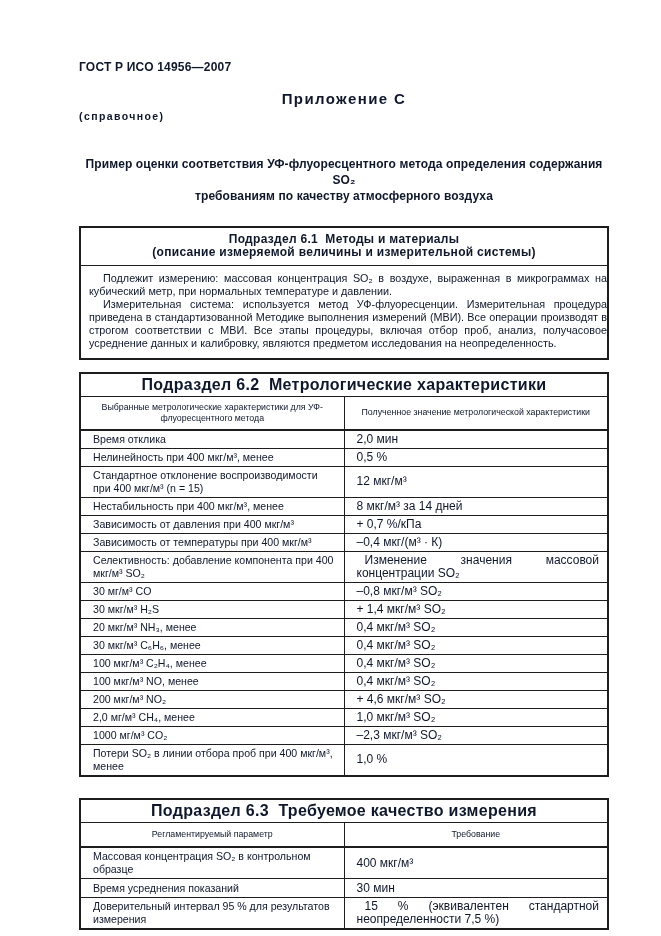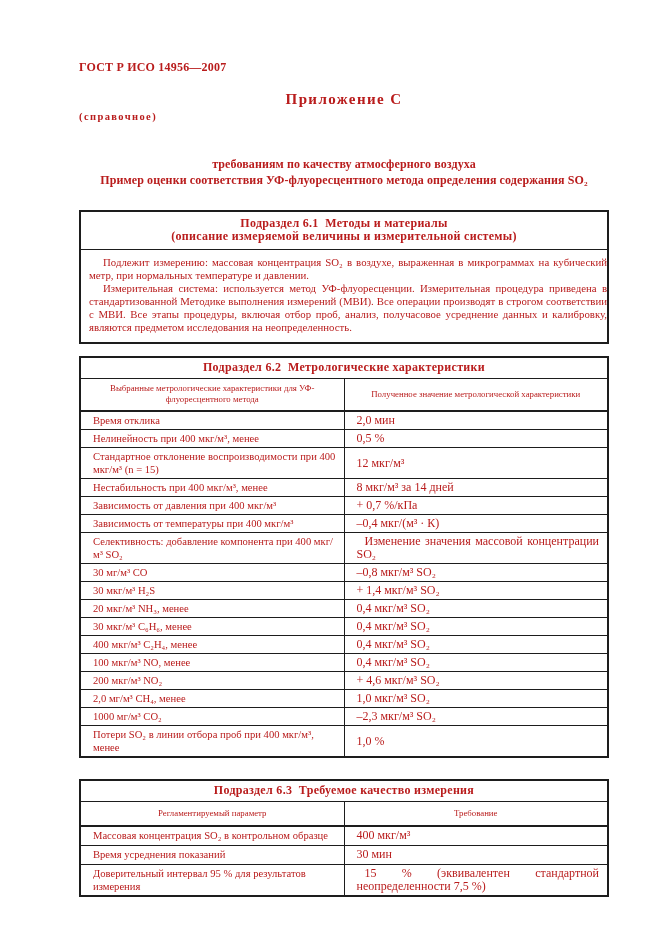--- a/index.html
+++ b/index.html
@@ -2,22 +2,22 @@
 <html lang="ru"><head>
 <meta charset="utf-8">
 <style>
   * { box-sizing: border-box; }
   html, body { margin: 0; padding: 0; background: #ffffff; }
   .page {
     position: relative;
     width: 661px;
     height: 936px;
     background: #ffffff;
-    font-family: Liberation Serif, serif;
-    color: #b91c1c;
+    font-family: Liberation Sans, sans-serif;
+    color: #0f172a;
     overflow: hidden;
   }
   .content {
     position: absolute;
     left: 79px;
     top: 0;
     width: 530px;
   }
   .doc-code {
     margin-top: 60px;
@@ -74,21 +74,21 @@
     width: 530px;
     table-layout: fixed;
     border: 2px solid #1d1d1d;
   }
   table.t62 { margin-top: 12px; }
   table.t63 { margin-top: 21px; }
   table.gost td { border: 1px solid #1d1d1d; vertical-align: middle; }
   td.caption {
     text-align: center;
     font-weight: bold;
-    font-size: 12px;
+    font-size: 16px;
     letter-spacing: 0.3px;
     height: 21px;
     padding: 2px 12px;
   }
   tr.colhead td {
     border-bottom: 2px solid #1d1d1d;
     text-align: center;
     font-size: 8.8px;
     line-height: 11px;
     padding: 3px 10px;
@@ -118,22 +118,22 @@
 
 <div class="page">
   <div class="content">
 
     <div class="doc-code">ГОСТ Р ИСО 14956—2007</div>
 
     <div class="appendix">Приложение С</div>
     <div class="appendix-note">(справочное)</div>
 
     <div class="title">
+      <div>Пример оценки соответствия УФ-флуоресцентного метода определения содержания SO₂</div>
       <div>требованиям по качеству атмосферного воздуха</div>
-      <div>Пример оценки соответствия УФ-флуоресцентного метода определения содержания SO₂</div>
     </div>
 
     <div class="box61">
       <div class="box61-head">
         <div>Подраздел 6.1&nbsp; Методы и материалы</div>
         <div>(описание измеряемой величины и измерительной системы)</div>
       </div>
       <div class="box61-body">
         <p>Подлежит измерению: массовая концентрация SO₂ в воздухе, выраженная в микрограммах на кубический метр, при нормальных температуре и давлении.</p>
         <p>Измерительная система: используется метод УФ-флуоресценции. Измерительная процедура приведена в стандартизованной Методике выполнения измерений (МВИ). Все операции производят в строгом соответствии с МВИ. Все этапы процедуры, включая отбор проб, анализ, получасовое усреднение данных и калибровку, являются предметом исследования на неопределенность.</p>
@@ -187,21 +187,21 @@
       </tr>
       <tr>
         <td class="param">20 мкг/м³ NH₃, менее</td>
         <td class="value">0,4 мкг/м³ SO₂</td>
       </tr>
       <tr>
         <td class="param">30 мкг/м³ C₆H₆, менее</td>
         <td class="value">0,4 мкг/м³ SO₂</td>
       </tr>
       <tr>
-        <td class="param">400 мкг/м³ C₂H₄, менее</td>
+        <td class="param">100 мкг/м³ C₂H₄, менее</td>
         <td class="value">0,4 мкг/м³ SO₂</td>
       </tr>
       <tr>
         <td class="param">100 мкг/м³ NO, менее</td>
         <td class="value">0,4 мкг/м³ SO₂</td>
       </tr>
       <tr>
         <td class="param">200 мкг/м³ NO₂</td>
         <td class="value">+ 4,6 мкг/м³ SO₂</td>
       </tr>

